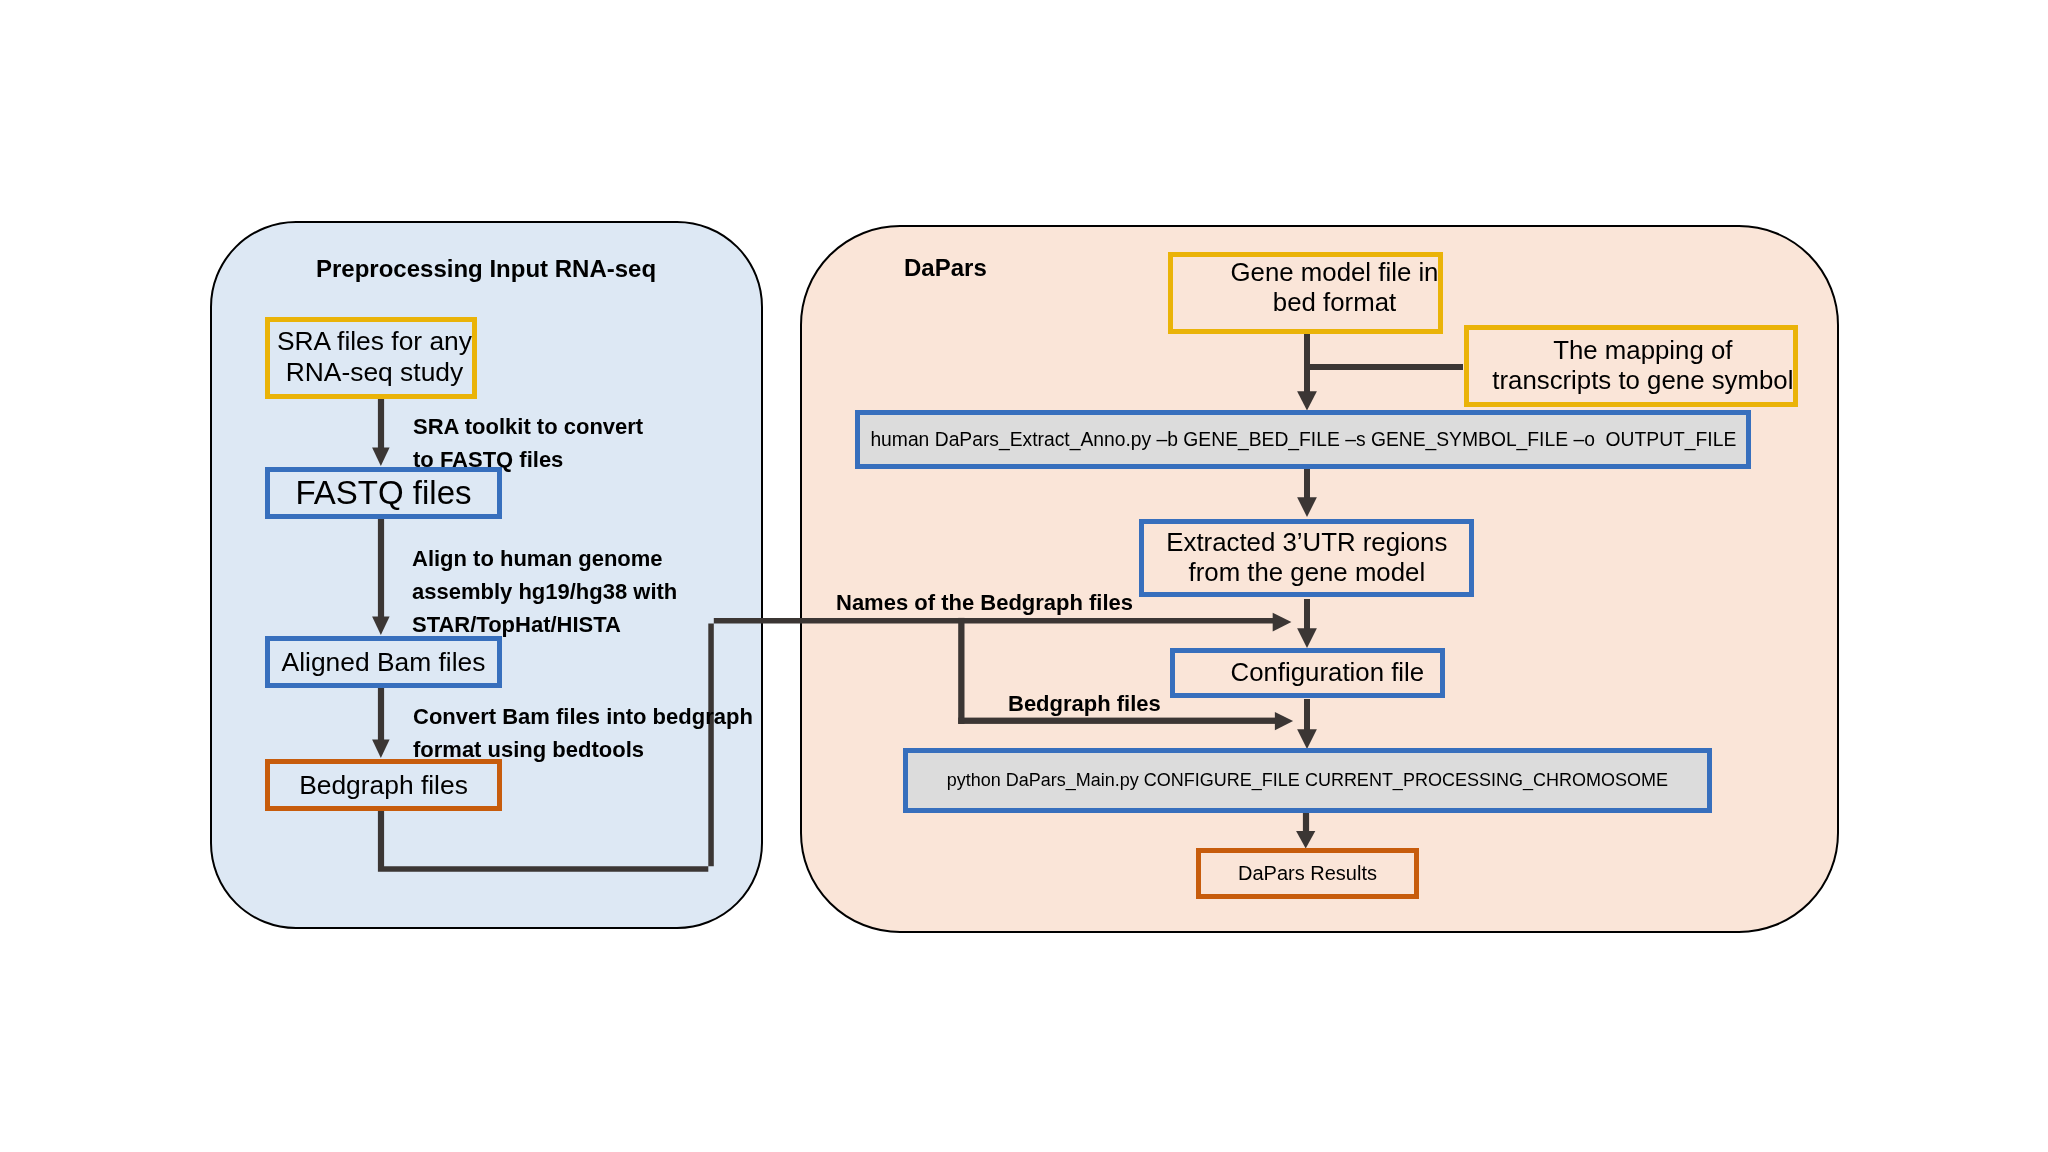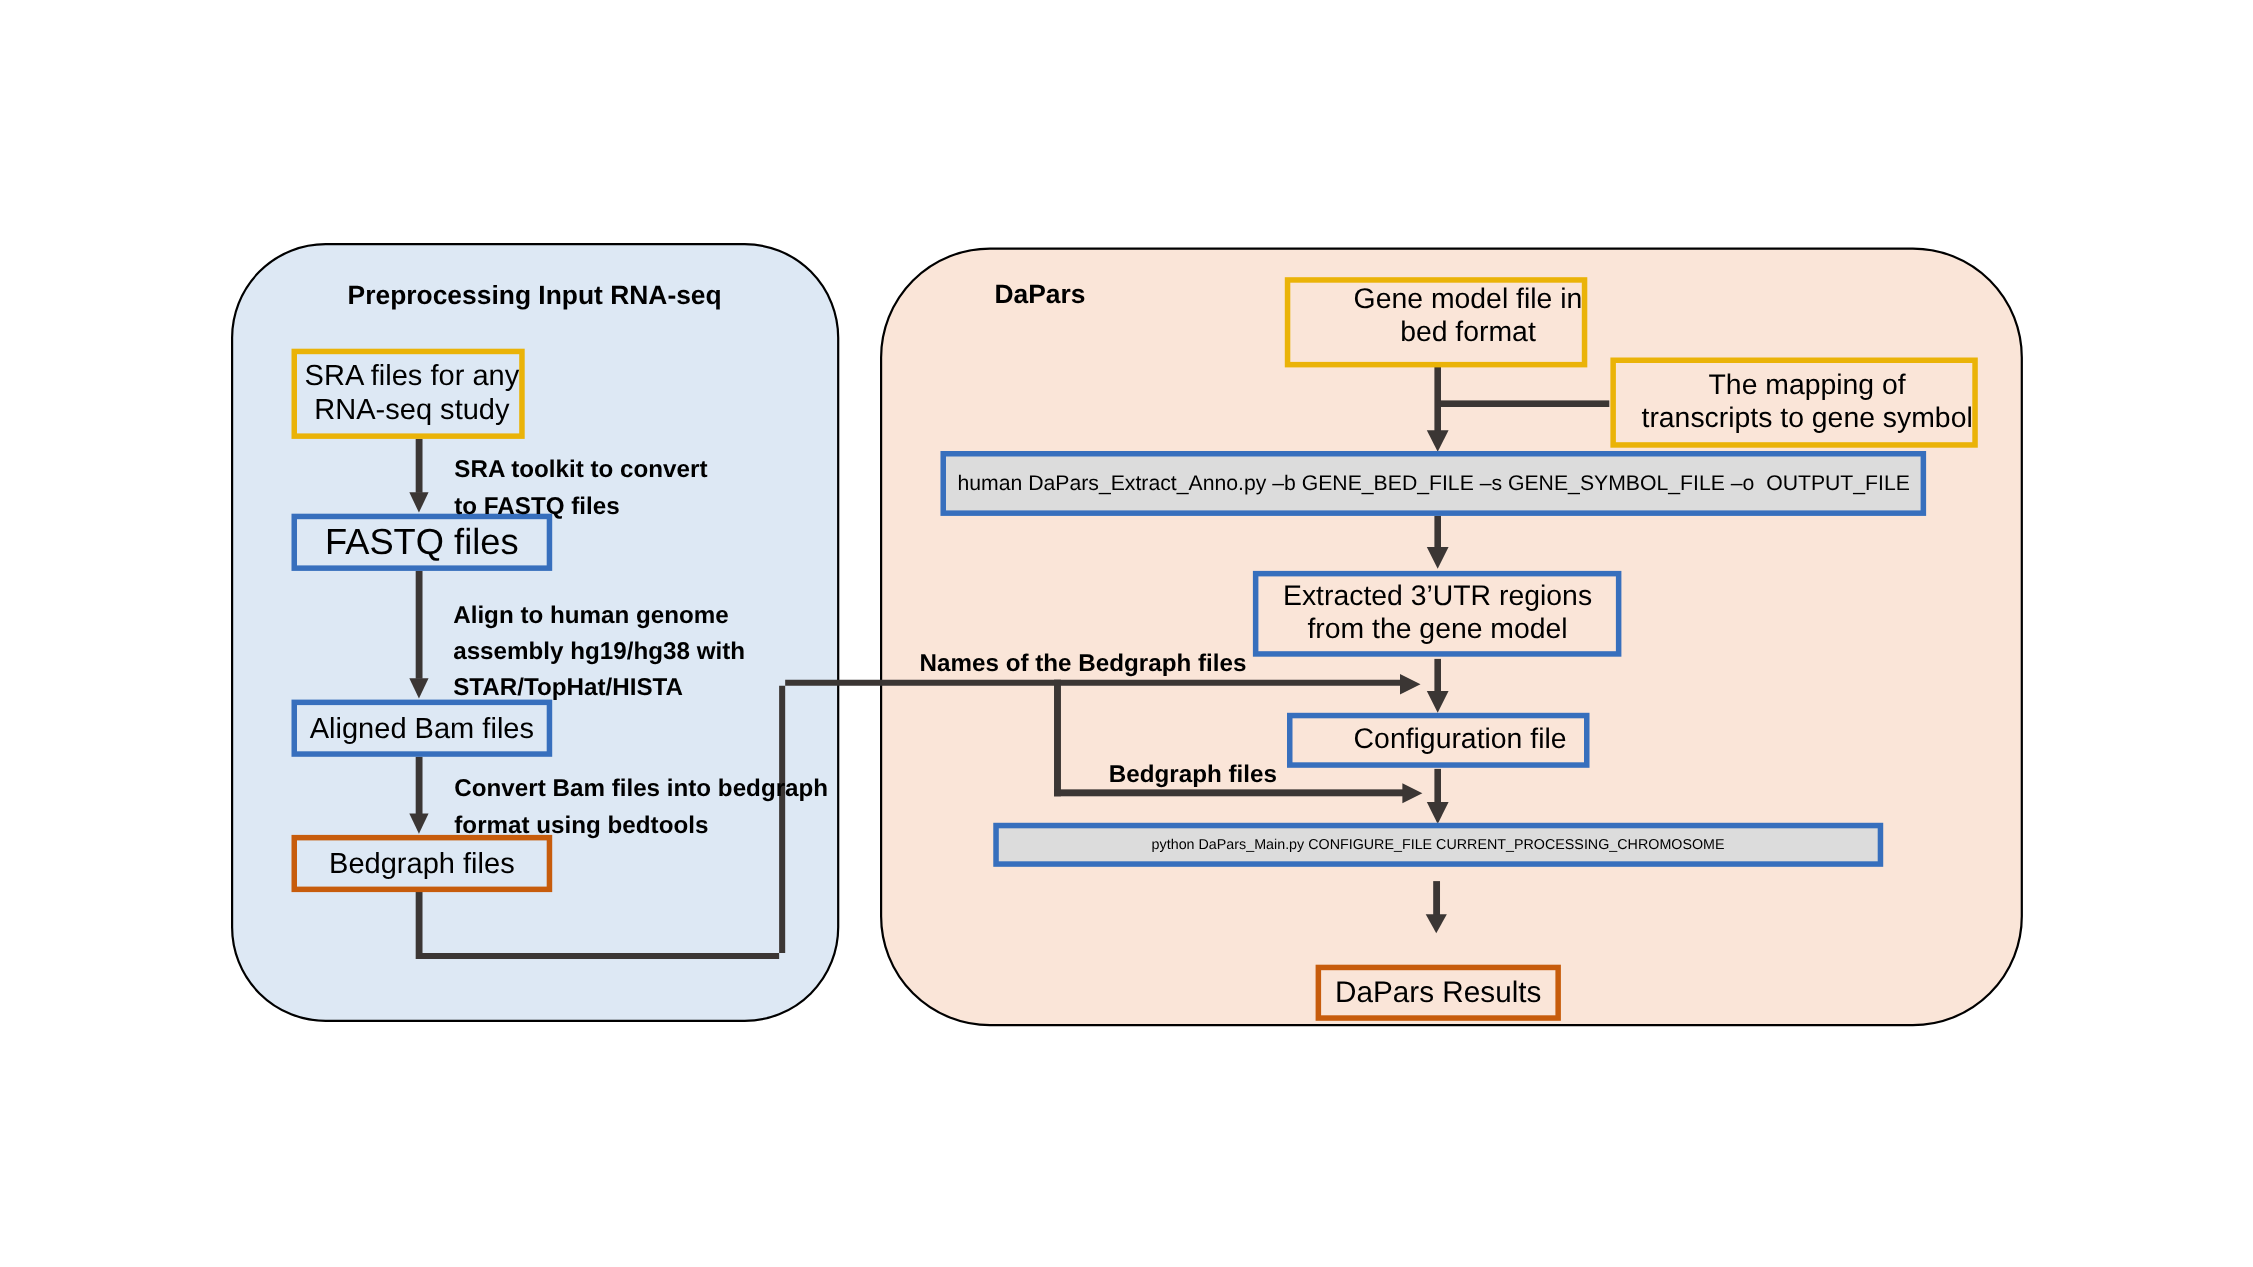--- a/index.html
+++ b/index.html
@@ -140,24 +140,24 @@
 
   <div class="node blue" style="left:1139.3px; top:519.2px; width:335.1px; height:78.3px; font-size:25.8px;">
     <span style="white-space: pre;">Extracted 3’UTR regions
 from the gene model</span>
   </div>
 
   <div class="node blue" style="left:1169.8px; top:647.6px; width:275.1px; height:50.4px; font-size:25.8px;padding-left:40px;">
     <span>Configuration file</span>
   </div>
 
-  <div class="node blue cmd" style="left:902.8px; top:747.6px; width:809.1px; height:40px; font-size:13px;">
+  <div class="node blue cmd" style="left:902.8px; top:747.6px; width:809.1px; height:65px; font-size:18px;">
     <span>python DaPars_Main.py CONFIGURE_FILE CURRENT_PROCESSING_CHROMOSOME</span>
   </div>
 
-  <div class="node orange" style="left:1196px; top:848px; width:223px; height:51px; font-size:27px;margin-top:29px;">
+  <div class="node orange" style="left:1196px; top:848px; width:223px; height:51px; font-size:20px;">
     <span>DaPars Results</span>
   </div>
 
   <div class="lbl" style="left:836px; top:586px;">Names of the Bedgraph files</div>
   <div class="lbl" style="left:1008px; top:687px;">Bedgraph files</div>
 
 </div>
 
 </body></html>

